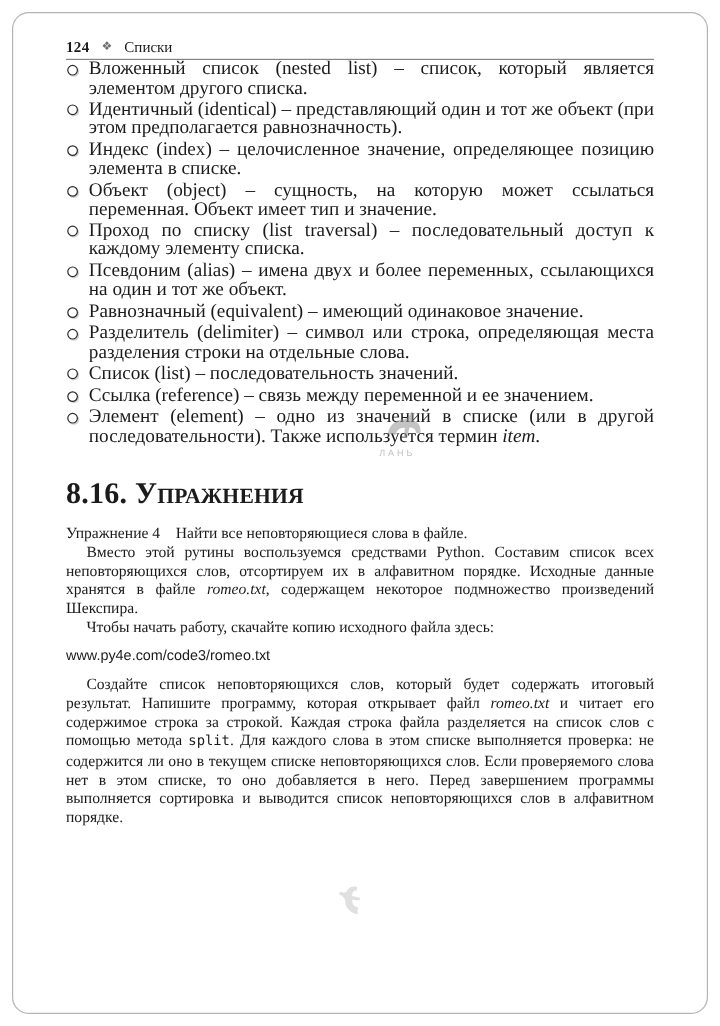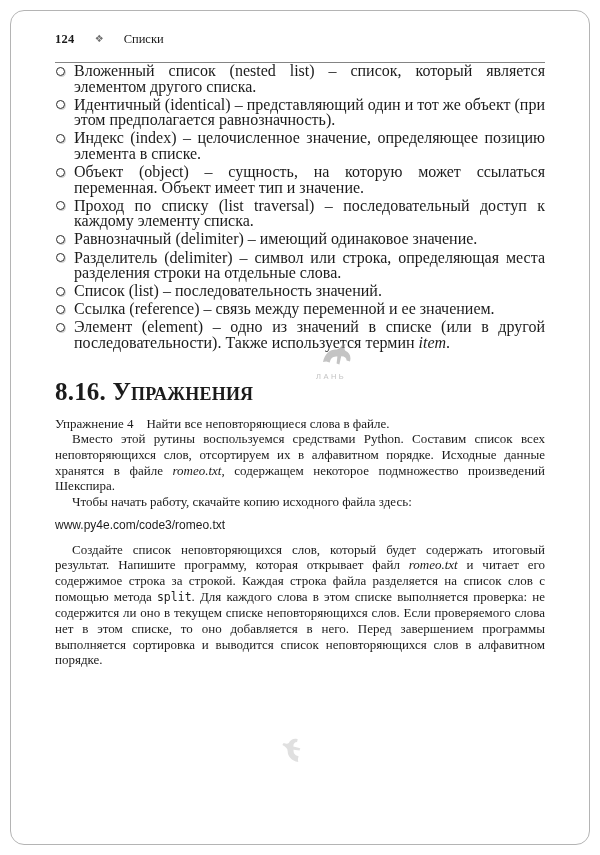--- a/index.html
+++ b/index.html
@@ -17,23 +17,23 @@
     border-radius: 14px;
     pointer-events: none;
   }
   .content {
     position: absolute;
     left: 55px; right: 55px; top: 32px;
   }
   .header {
     display: flex;
     align-items: baseline;
-    gap: 20px;
+    gap: 10px;
     font-size: 12.5px;
-    padding-bottom: 15px;
+    padding-bottom: 2px;
     border-bottom: 1px solid #848484;
   }
   .pagenum { font-weight: bold; letter-spacing: .3px; }
   .ornament {
     font-family: "DejaVu Sans", sans-serif;
     font-size: 10px;
     color: #6f6f6f;
     position: relative; top: -1px;
   }
   .chapter { font-size: 12.5px; }
@@ -127,21 +127,22 @@
     <span class="chapter">Списки</span>
   </div>
 
 
   <ul class="glossary">
     <li><span class="blt"></span><span>Вложенный список (nested list) – список, который является элементом другого списка.</span></li>
     <li><span class="blt"></span><span>Идентичный (identical) – представляющий один и тот же объект (при этом предполагается равнозначность).</span></li>
     <li><span class="blt"></span><span>Индекс (index) – целочисленное значение, определяющее позицию элемента в списке.</span></li>
     <li><span class="blt"></span><span>Объект (object) – сущность, на которую может ссылаться переменная. Объект имеет тип и значение.</span></li>
     <li><span class="blt"></span><span>Проход по списку (list traversal) – последовательный доступ к каждому элементу списка.</span></li>
-    <li><span class="blt"></span><span>Равнозначный (delimiter) – имеющий одинаковое значение.</span></li>
+    <li><span class="blt"></span><span>Псевдоним (alias) – имена двух и более переменных, ссылающихся на один и тот же объект.</span></li>
+    <li><span class="blt"></span><span>Равнозначный (equivalent) – имеющий одинаковое значение.</span></li>
     <li><span class="blt"></span><span>Разделитель (delimiter) – символ или строка, определяющая места разделения строки на отдельные слова.</span></li>
     <li><span class="blt"></span><span>Список (list) – последовательность значений.</span></li>
     <li><span class="blt"></span><span>Ссылка (reference) – связь между переменной и ее значением.</span></li>
     <li><span class="blt"></span><span>Элемент (element) – одно из значений в списке (или в другой последовательности). Также используется термин </span><span class="term-em">item</span><span>.</span></li>
   </ul>
 
   <h2 class="second"><span>8.16.</span> <span class="sc">Упражнения</span></h2>
 
   <p><span class="ex-label">Упражнение 4</span><span>Найти все неповторяющиеся слова в файле.</span></p>
 

